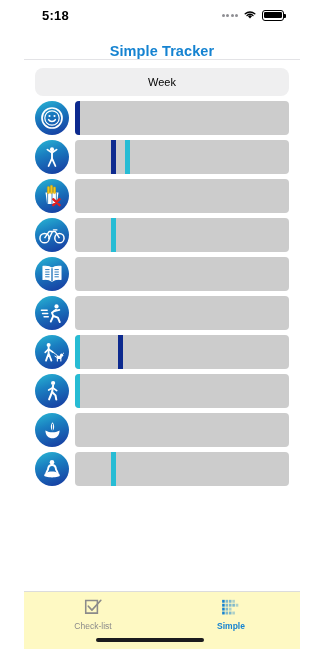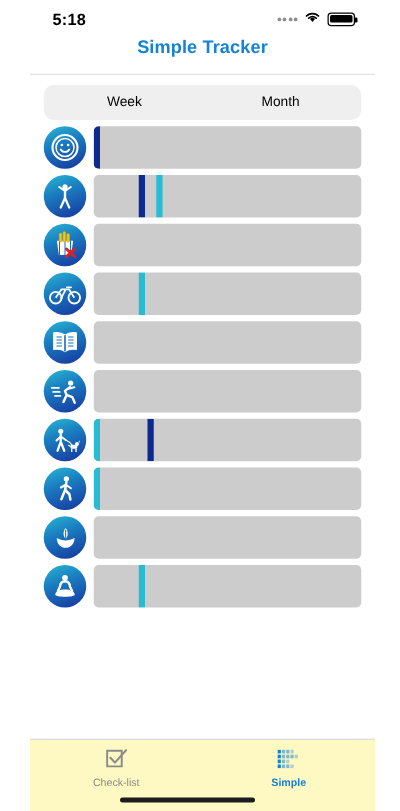--- a/index.html
+++ b/index.html
@@ -44,21 +44,21 @@
     content: ""; position: absolute; right: -3px; top: 3.4px;
     width: 1.8px; height: 4px; background: #000; border-radius: 0 1px 1px 0;
   }
   .battery > span {
     display: block; height: 100%; background: #000; border-radius: 1.3px;
   }
 
   
   .navbar {
     flex: 0 0 30px; height: 30px;
-    display: flex; align-items: flex-start; justify-content: center;
+    display: flex; align-items: flex-end; justify-content: center;
     background: #ffffff;
     border-bottom: 0.5px solid #e3e3e6;
   }
   .nav-title {
     font-size: 14.5px; font-weight: bold; color: #1583d1;
     letter-spacing: .1px;
   }
 
   
   .seg-wrap { padding: 8px 11px 4px 11px; background: #fff; }
@@ -160,21 +160,20 @@
     </div>
   </div>
 
   <div class="navbar">
     <div class="nav-title">Simple Tracker</div>
   </div>
 
   <div class="seg-wrap">
     <div class="segmented">
       <div class="seg">Week</div>
-      <div class="seg">Month</div>
     </div>
   </div>
 
   <div class="chart">
 
 
     <div class="rows">
         <div class="row">
           <div class="row-icon">
             <svg width="24" height="24" viewBox="0 0 24 24">

